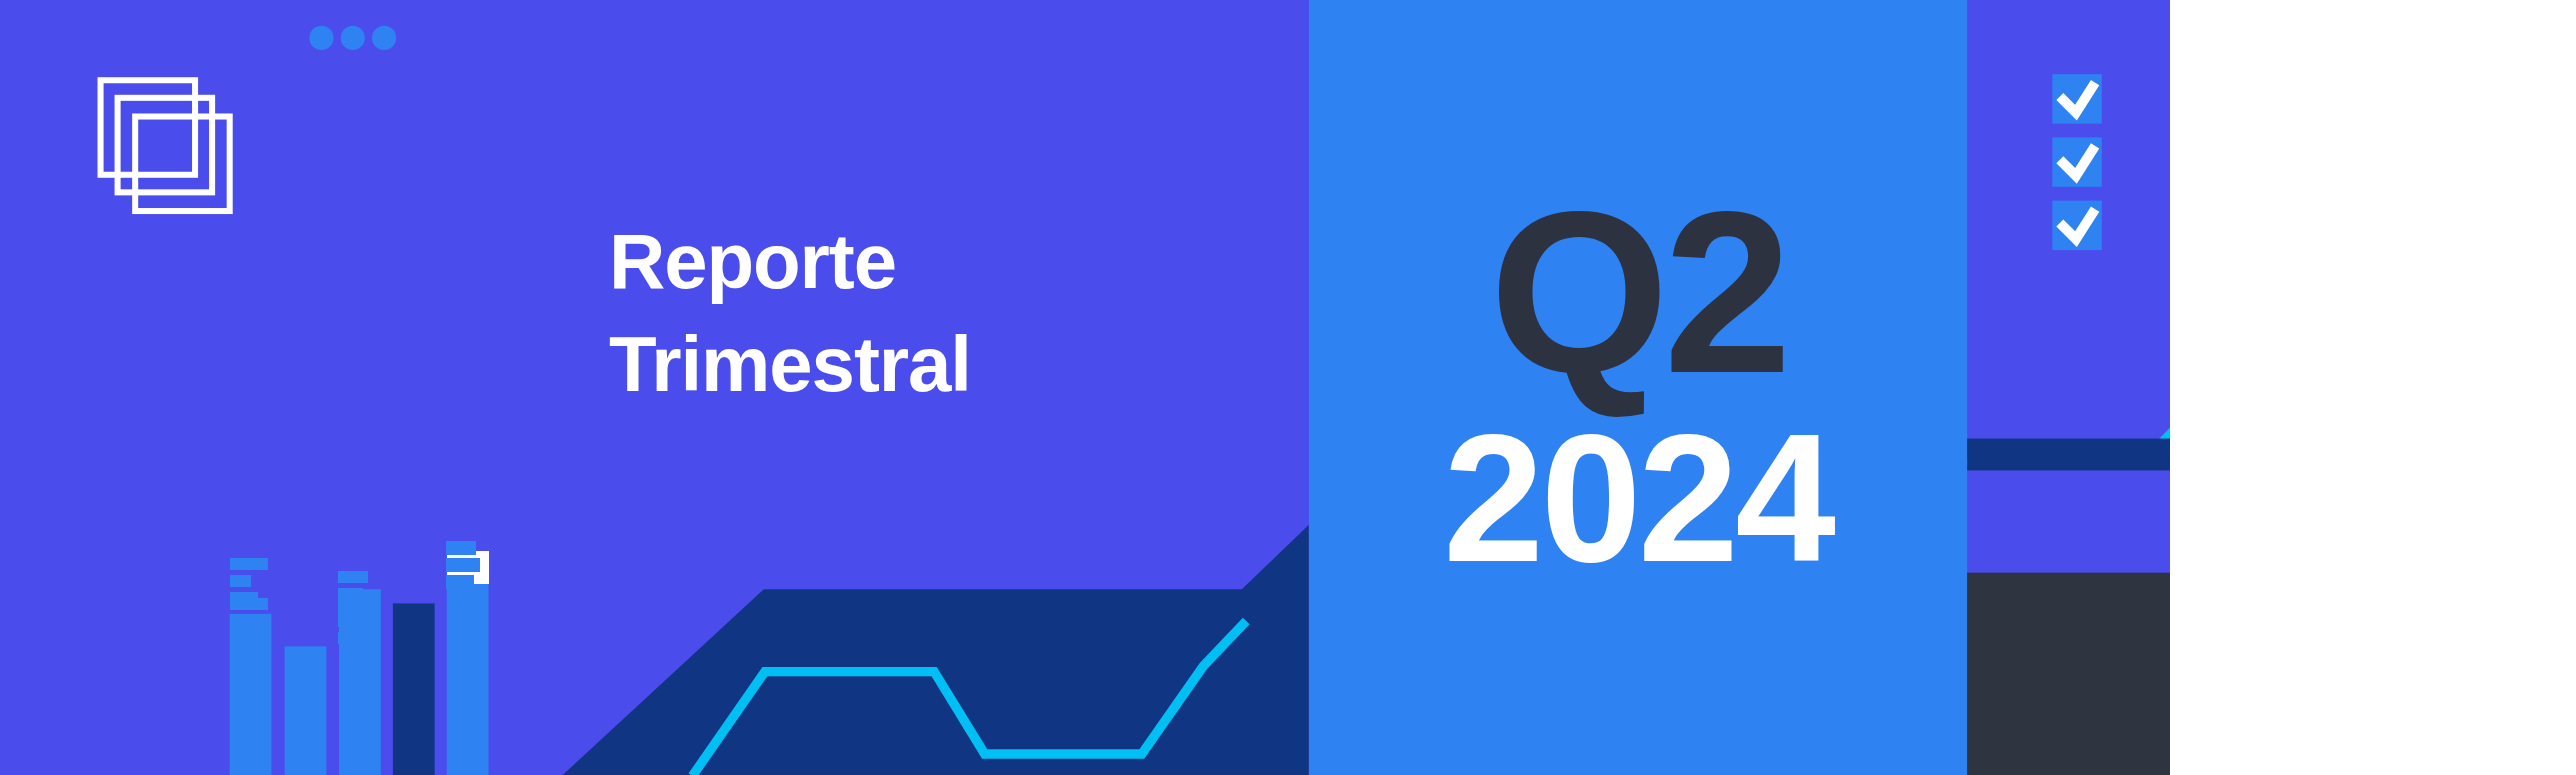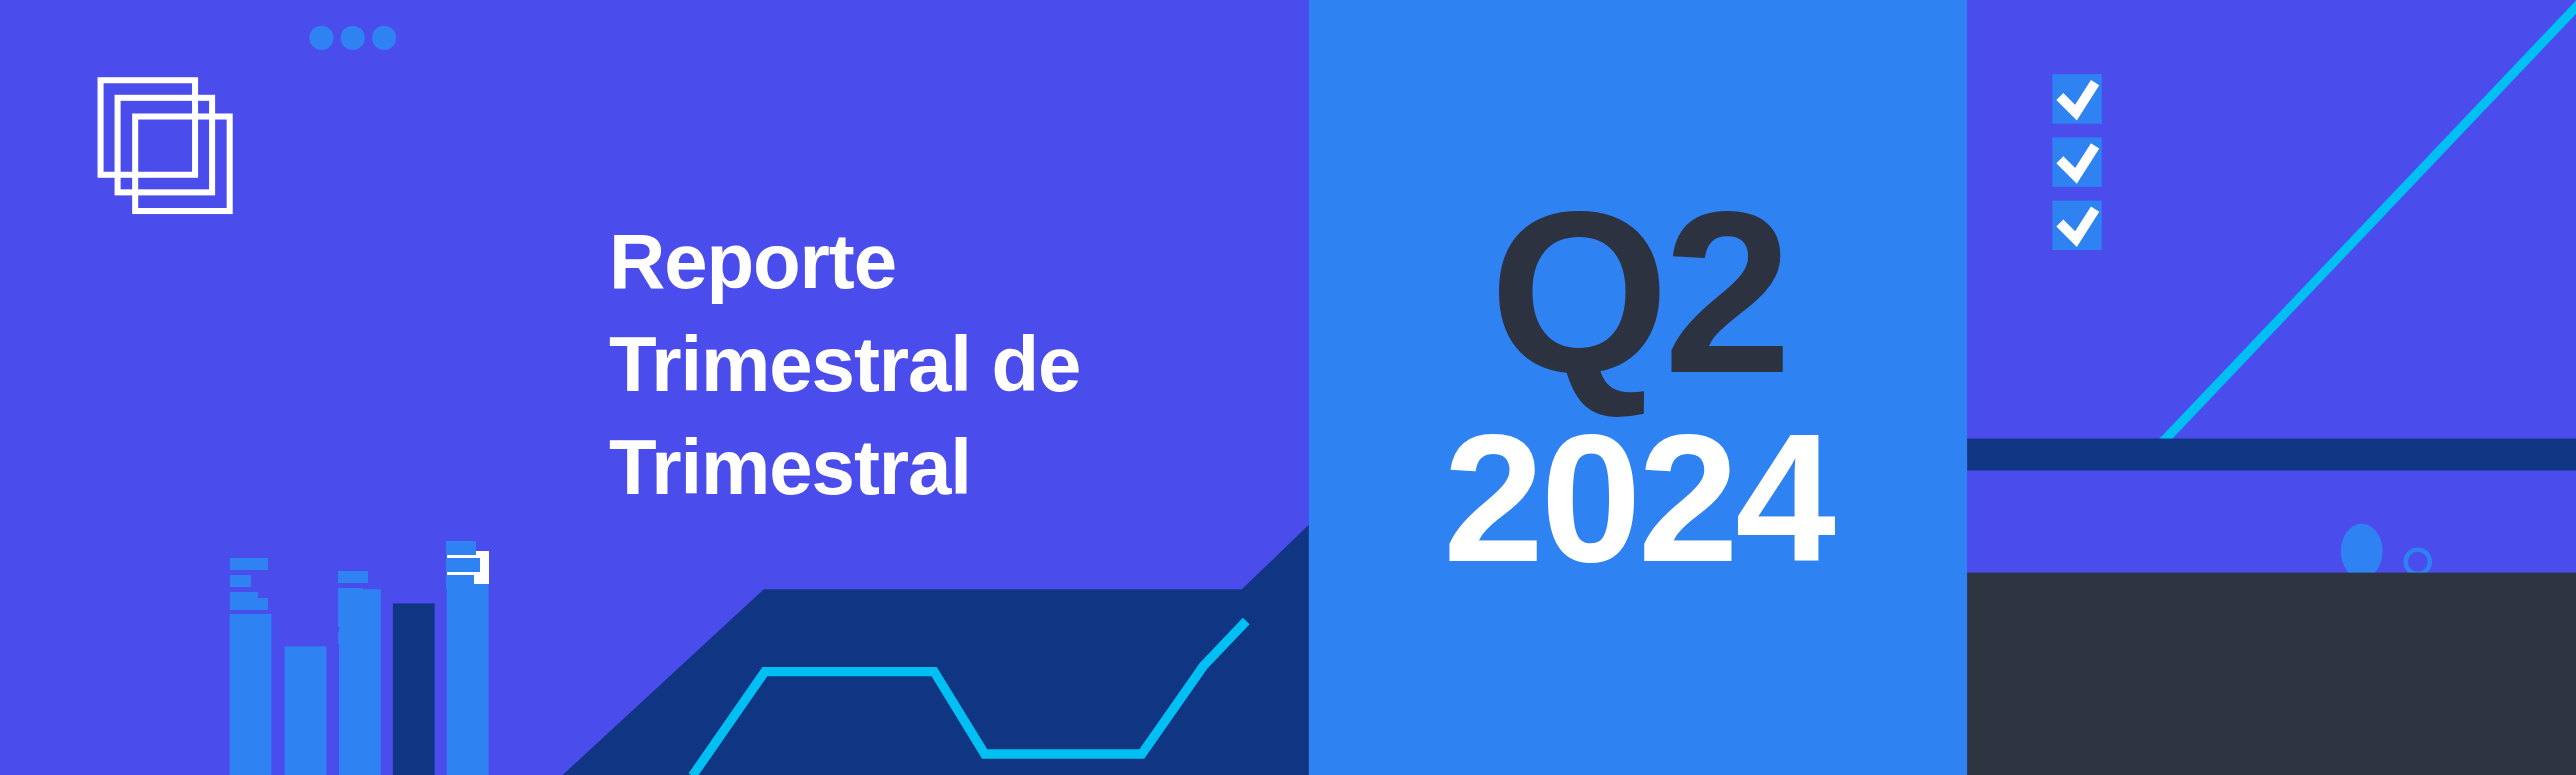--- a/index.html
+++ b/index.html
@@ -2,21 +2,21 @@
 <html style="font-size:8.8px"><head>
 <meta charset="utf-8">
 <style>
   html, body {
     margin: 0;
     padding: 0;
     background: #ffffff;
   }
   #banner {
     position: relative;
-    width: 2576px;
+    width: 2170px;
     height: 776px;
     overflow: hidden;
     background: var(--bg-purple, #4B4CEC);
     font-family: "Liberation Sans", sans-serif;
   }
   .layer {
     position: absolute;
     top: 0; left: 0;
     width: 2576px;
     height: 776px;
@@ -191,21 +191,20 @@
     </div>
     <div style="position:absolute;left:446px;top:541px;display:flex;flex-direction:column;gap:5px;">
       <div style="width:30px;height:12px;background:#2E82F2;"></div>
       <div style="width:34px;height:12px;background:#2E82F2;"></div>
       <div style="width:27.5px;height:12px;background:#2E82F2;"></div>
     </div>
   </div>
 
   <div id="title-block">
     <div class="title-line">Reporte</div>
-    <div class="title-line">Trimestral de</div>
     <div class="title-line">Trimestral</div>
   </div>
 
   <div id="center-text">
     <div id="quarter-label">Q2</div>
     <div id="year-label">2024</div>
   </div>
 
 </div>
 

